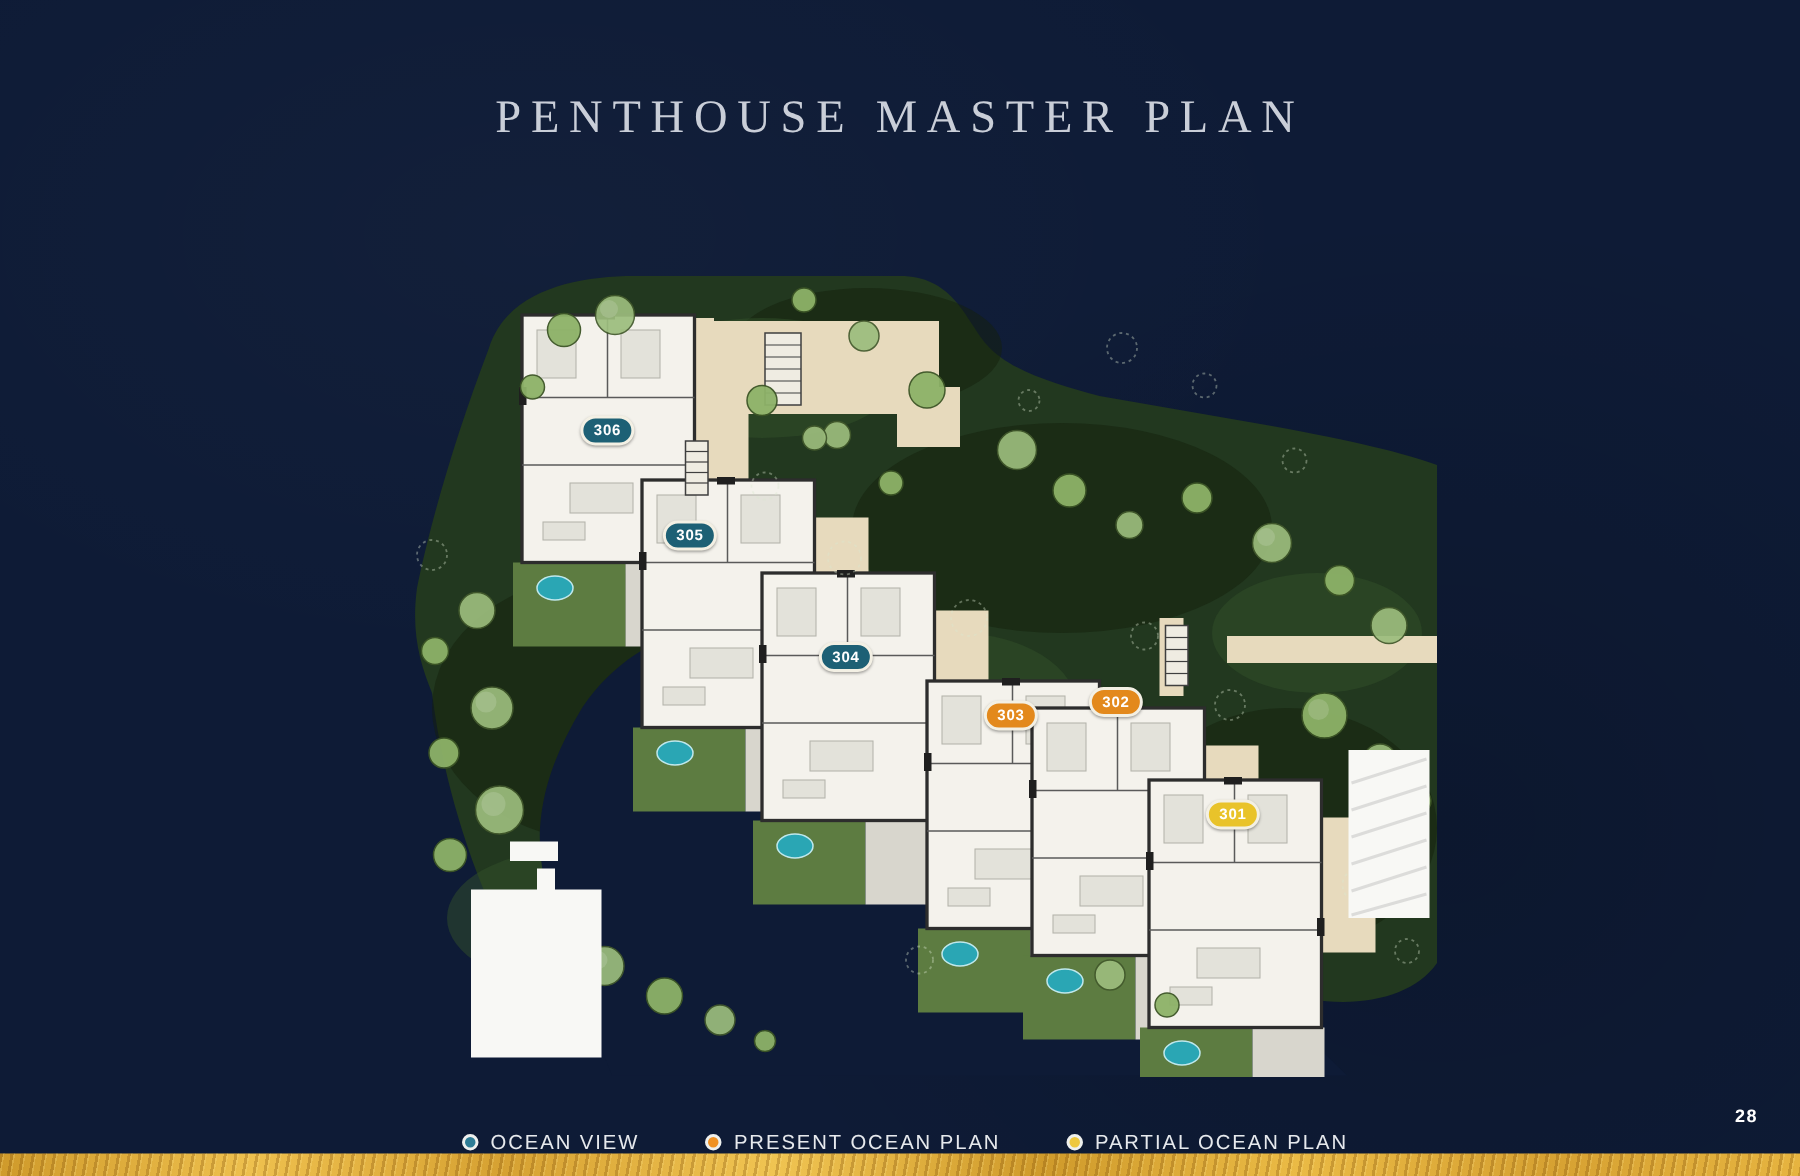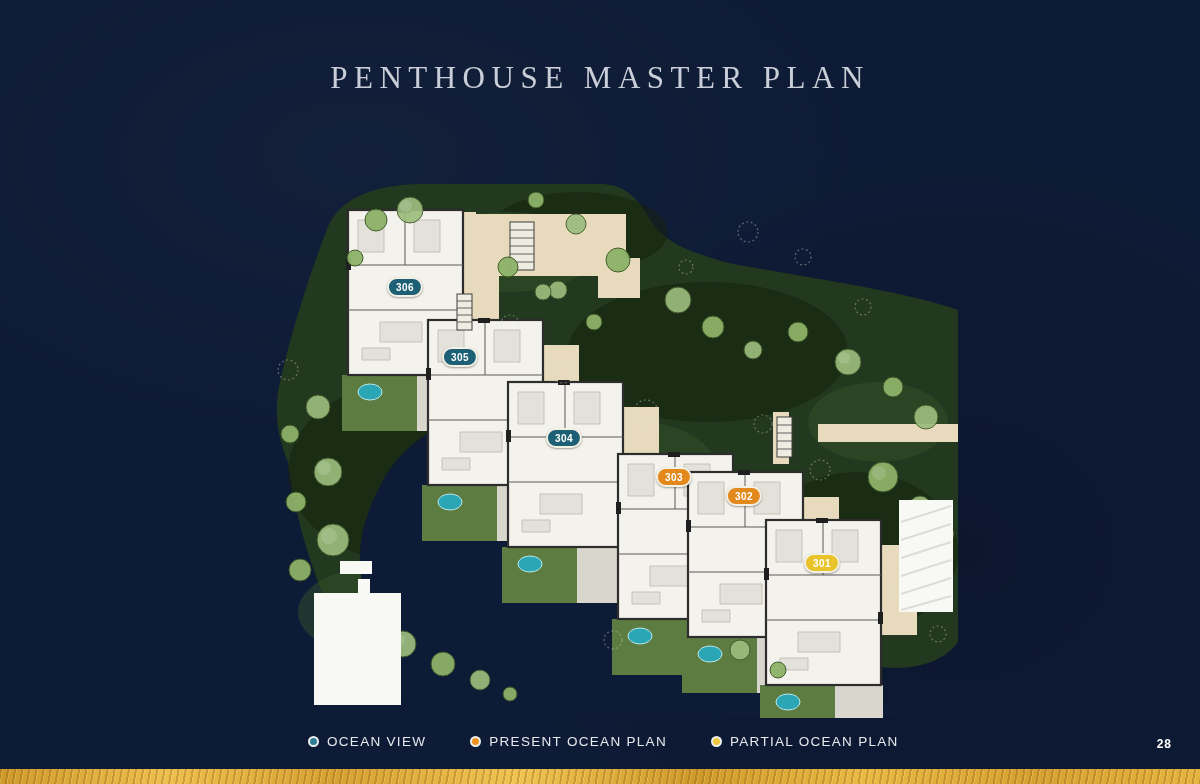--- a/index.html
+++ b/index.html
@@ -62,21 +62,21 @@
     color:#ffffff;
     font-size:10px; font-weight:700; letter-spacing:.5px;
     display:flex; align-items:center; justify-content:center;
     box-shadow:0 1px 2px rgba(0,0,0,0.35);
   }
 
   .legend {
     position:absolute; left:308px; top:734px;
     display:flex; align-items:center; gap:44px;
   }
-  .legend-item { display:flex; align-items:center; gap:8px; }
+  .legend-item { display:flex; align-items:center; gap:8px;margin-top:20px; }
   .legend-dot {
     width:11px; height:11px; border-radius:50%;
     border:2px solid #eef0ee; flex:none;
   }
   .legend-label {
     color:#e6e9ed; font-size:13.5px; letter-spacing:1.3px;
   }
 
   .page-number {
     position:absolute; right:28px; top:737px;
@@ -353,22 +353,22 @@
         <line class="hatch" x1="2" y1="94" x2="52" y2="78"></line>
           <line class="hatch" x1="2" y1="110" x2="52" y2="96"></line>
       </g>
     </svg>
   </div>
 
   <div class="unit-badge" style="left: 405px; top: 287px; background: rgb(29, 96, 117);">306</div>
   <div class="unit-badge" style="left: 460px; top: 357px; background: rgb(29, 96, 117);">305</div>
   <div class="unit-badge" style="left: 564px; top: 400px; background: rgb(29, 96, 117); margin-top: 38px;">304</div>
   <div class="unit-badge" style="left: 674px; top: 477px; background: rgb(227, 137, 28);">303</div>
-  <div class="unit-badge" style="left: 744px; top: 496px; background: rgb(227, 137, 28);">302</div>
-  <div class="unit-badge" style="left: 822px; top: 543px; background: rgb(233, 195, 42); margin-top: 20px;">301</div>
+  <div class="unit-badge" style="left: 744px; top: 468px; background: rgb(227, 137, 28);">302</div>
+  <div class="unit-badge" style="left: 822px; top: 543px; background: rgb(233, 195, 42);">301</div>
 
   <div class="legend">
     <div class="legend-item">
       <span class="legend-dot" style="background: rgb(46, 125, 150);"></span>
       <span class="legend-label">OCEAN VIEW</span>
     </div>
     <div class="legend-item">
       <span class="legend-dot" style="background: rgb(240, 145, 34);"></span>
       <span class="legend-label">PRESENT OCEAN PLAN</span>
     </div>

